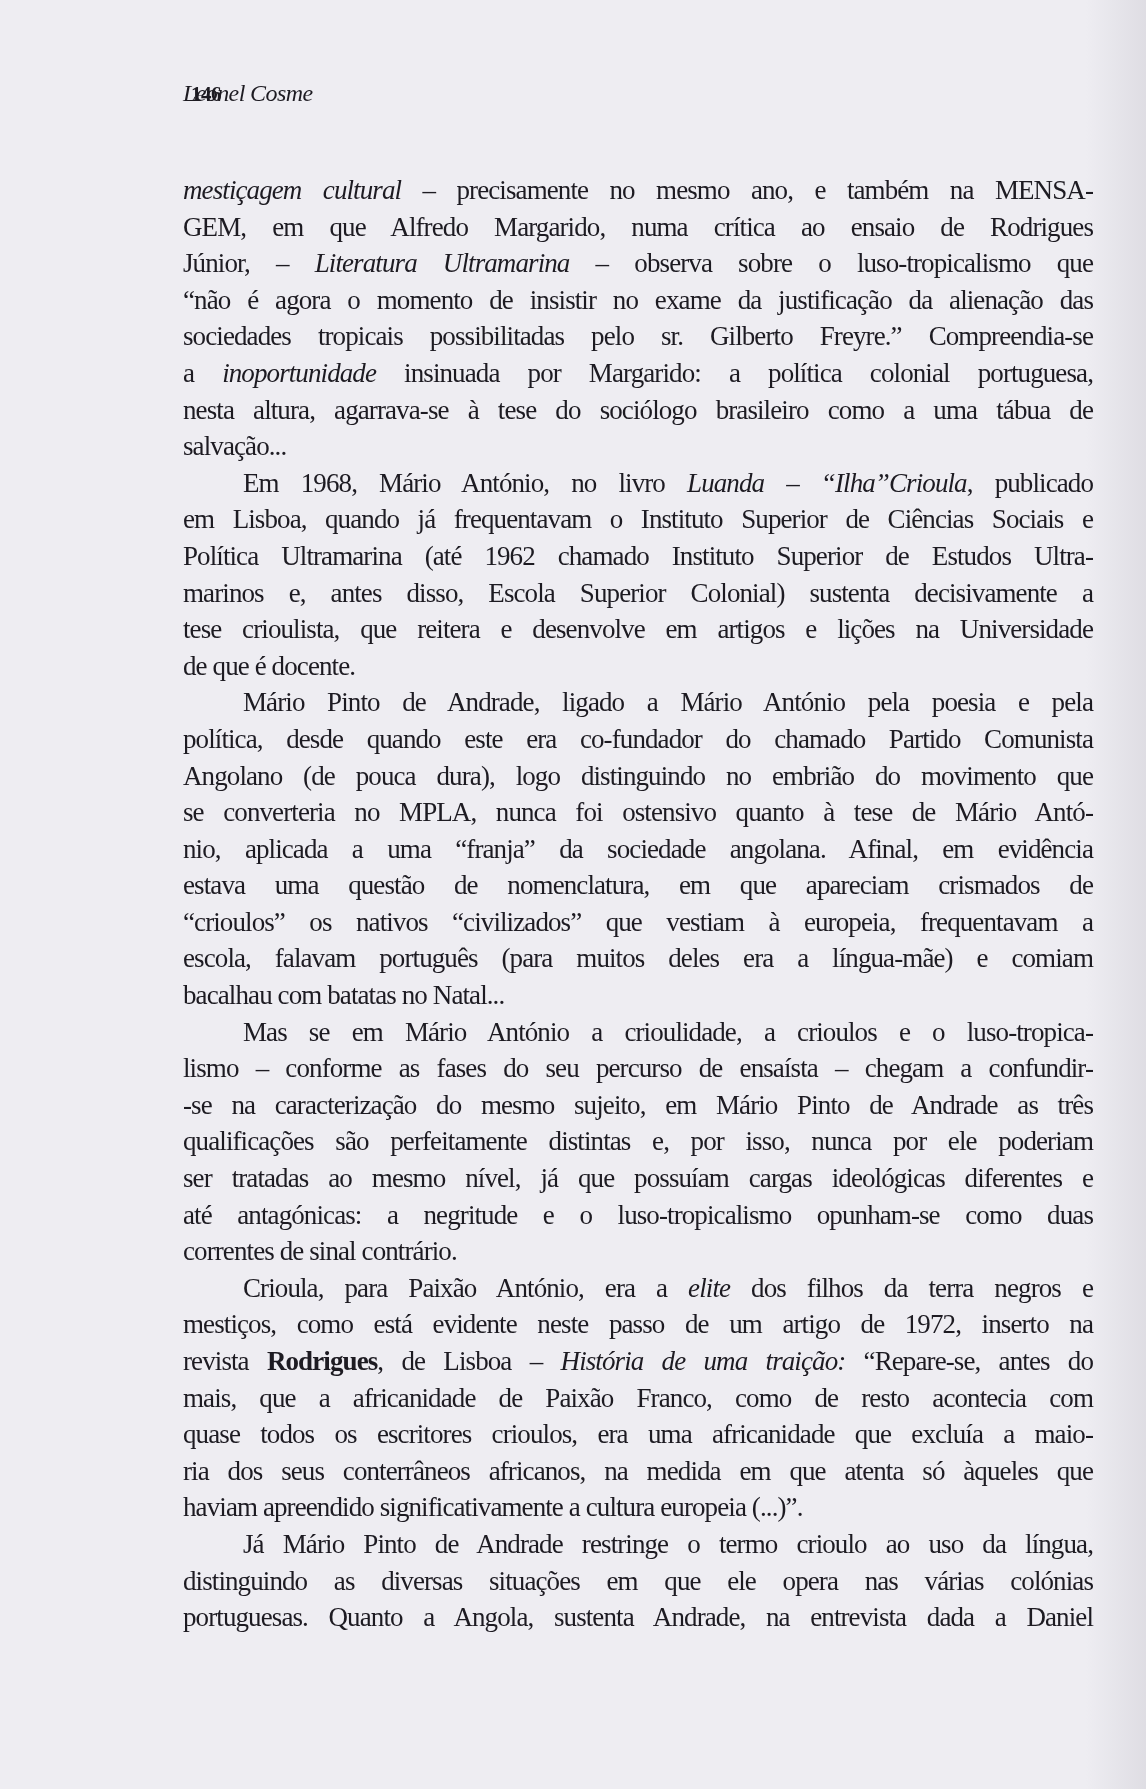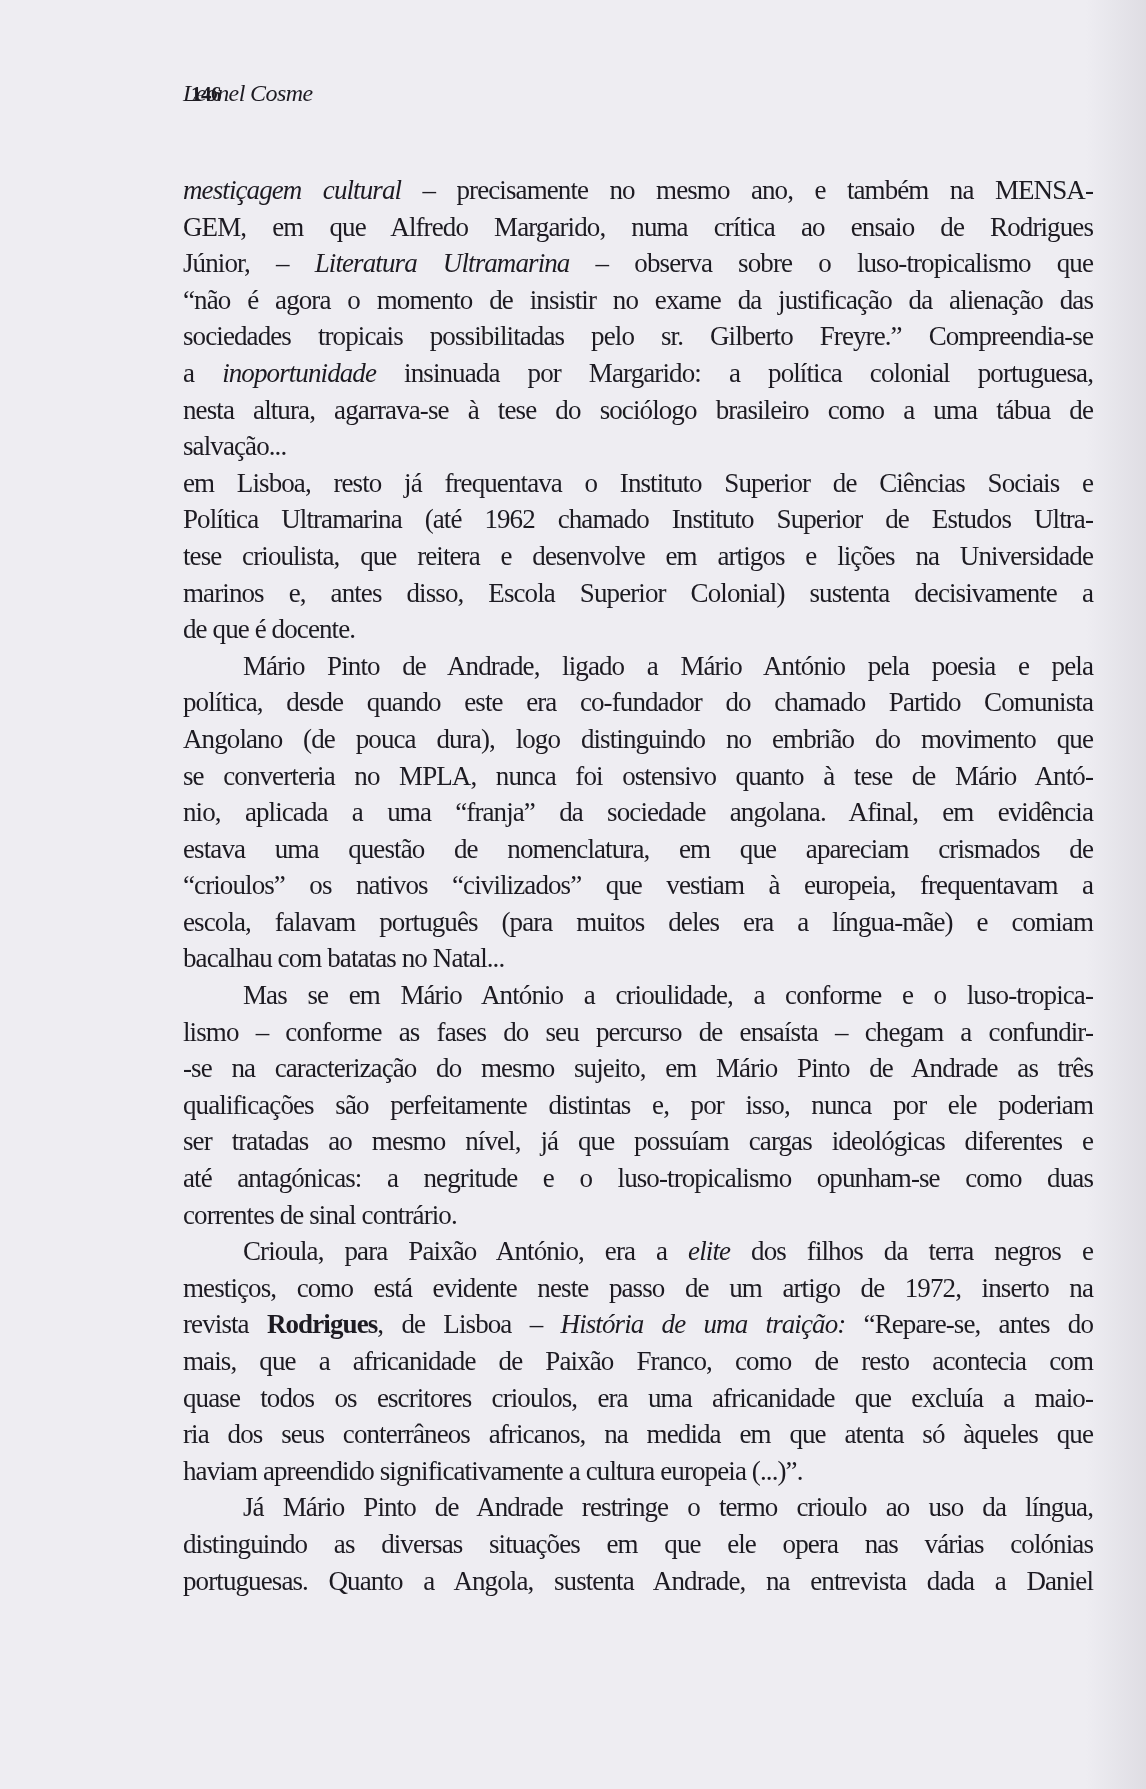--- a/index.html
+++ b/index.html
@@ -87,35 +87,36 @@
 
 <div class="text-block" id="text-block">
     <div class="line justify"><span class="it">mestiçagem cultural</span><span> – precisamente no mesmo ano, e também na MENSA-</span></div>
     <div class="line justify"><span>GEM, em que Alfredo Margarido, numa crítica ao ensaio de Rodrigues</span></div>
     <div class="line justify"><span>Júnior, – </span><span class="it">Literatura Ultramarina</span><span> – observa sobre o luso-tropicalismo que</span></div>
     <div class="line justify"><span>“não é agora o momento de insistir no exame da justificação da alienação das</span></div>
     <div class="line justify"><span>sociedades tropicais possibilitadas pelo sr. Gilberto Freyre.” Compreendia-se</span></div>
     <div class="line justify"><span>a </span><span class="it">inoportunidade</span><span> insinuada por Margarido: a política colonial portuguesa,</span></div>
     <div class="line justify"><span>nesta altura, agarrava-se à tese do sociólogo brasileiro como a uma tábua de</span></div>
     <div class="line"><span>salvação...</span></div>
-    <div class="line justify"><span>em Lisboa, resto já frequentava o Instituto Superior de Ciências Sociais e</span></div>
+    <div class="line justify indent"><span>Em 1968, Mário António, no livro </span><span class="it">Luanda – “Ilha”Crioula</span><span>, publicado</span></div>
+    <div class="line justify"><span>em Lisboa, quando já frequentavam o Instituto Superior de Ciências Sociais e</span></div>
     <div class="line justify"><span>Política Ultramarina (até 1962 chamado Instituto Superior de Estudos Ultra-</span></div>
+    <div class="line justify"><span>marinos e, antes disso, Escola Superior Colonial) sustenta decisivamente a</span></div>
     <div class="line justify"><span>tese crioulista, que reitera e desenvolve em artigos e lições na Universidade</span></div>
-    <div class="line justify"><span>marinos e, antes disso, Escola Superior Colonial) sustenta decisivamente a</span></div>
     <div class="line"><span>de que é docente.</span></div>
     <div class="line justify indent"><span>Mário Pinto de Andrade, ligado a Mário António pela poesia e pela</span></div>
     <div class="line justify"><span>política, desde quando este era co-fundador do chamado Partido Comunista</span></div>
     <div class="line justify"><span>Angolano (de pouca dura), logo distinguindo no embrião do movimento que</span></div>
     <div class="line justify"><span>se converteria no MPLA, nunca foi ostensivo quanto à tese de Mário Antó-</span></div>
     <div class="line justify"><span>nio, aplicada a uma “franja” da sociedade angolana. Afinal, em evidência</span></div>
     <div class="line justify"><span>estava uma questão de nomenclatura, em que apareciam crismados de</span></div>
     <div class="line justify"><span>“crioulos” os nativos “civilizados” que vestiam à europeia, frequentavam a</span></div>
     <div class="line justify"><span>escola, falavam português (para muitos deles era a língua-mãe) e comiam</span></div>
     <div class="line"><span>bacalhau com batatas no Natal...</span></div>
-    <div class="line justify indent"><span>Mas se em Mário António a crioulidade, a conforme e o luso-tropica-</span></div>
+    <div class="line justify indent"><span>Mas se em Mário António a crioulidade, a crioulos e o luso-tropica-</span></div>
     <div class="line justify"><span>lismo – conforme as fases do seu percurso de ensaísta – chegam a confundir-</span></div>
     <div class="line justify"><span>-se na caracterização do mesmo sujeito, em Mário Pinto de Andrade as três</span></div>
     <div class="line justify"><span>qualificações são perfeitamente distintas e, por isso, nunca por ele poderiam</span></div>
     <div class="line justify"><span>ser tratadas ao mesmo nível, já que possuíam cargas ideológicas diferentes e</span></div>
     <div class="line justify"><span>até antagónicas: a negritude e o luso-tropicalismo opunham-se como duas</span></div>
     <div class="line"><span>correntes de sinal contrário.</span></div>
     <div class="line justify indent"><span>Crioula, para Paixão António, era a </span><span class="it">elite</span><span> dos filhos da terra negros e</span></div>
     <div class="line justify"><span>mestiços, como está evidente neste passo de um artigo de 1972, inserto na</span></div>
     <div class="line justify"><span>revista </span><span class="bd">Rodrigues</span><span>, de Lisboa – </span><span class="it">História de uma traição:</span><span> “Repare-se, antes do</span></div>
     <div class="line justify"><span>mais, que a africanidade de Paixão Franco, como de resto acontecia com</span></div>

